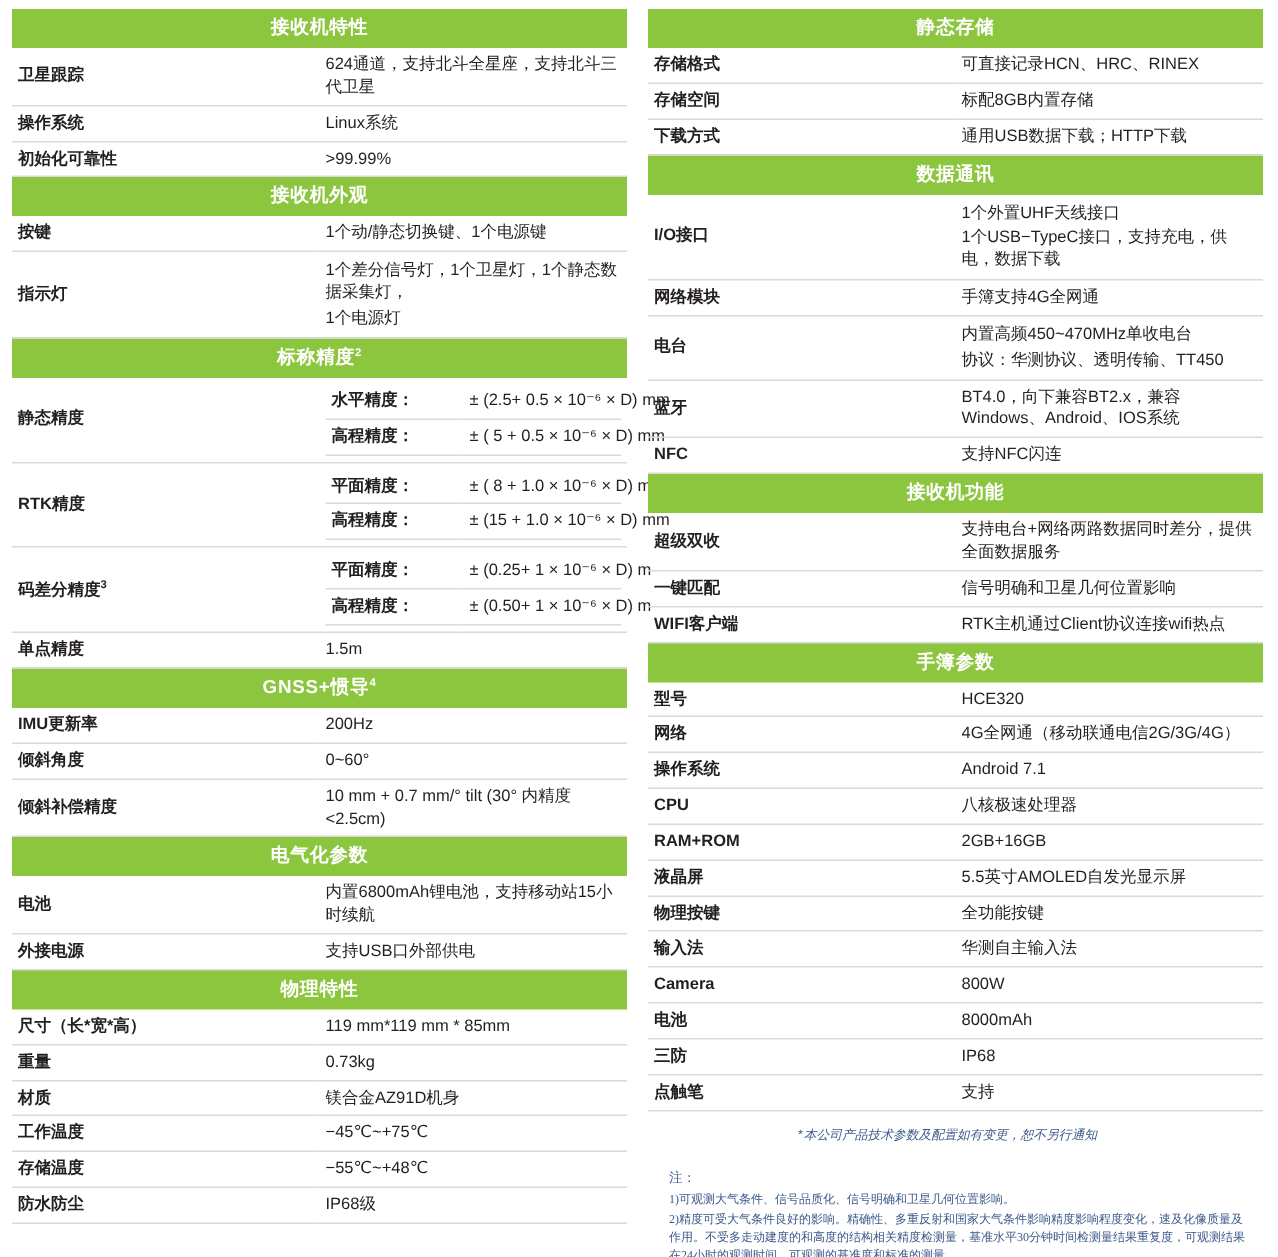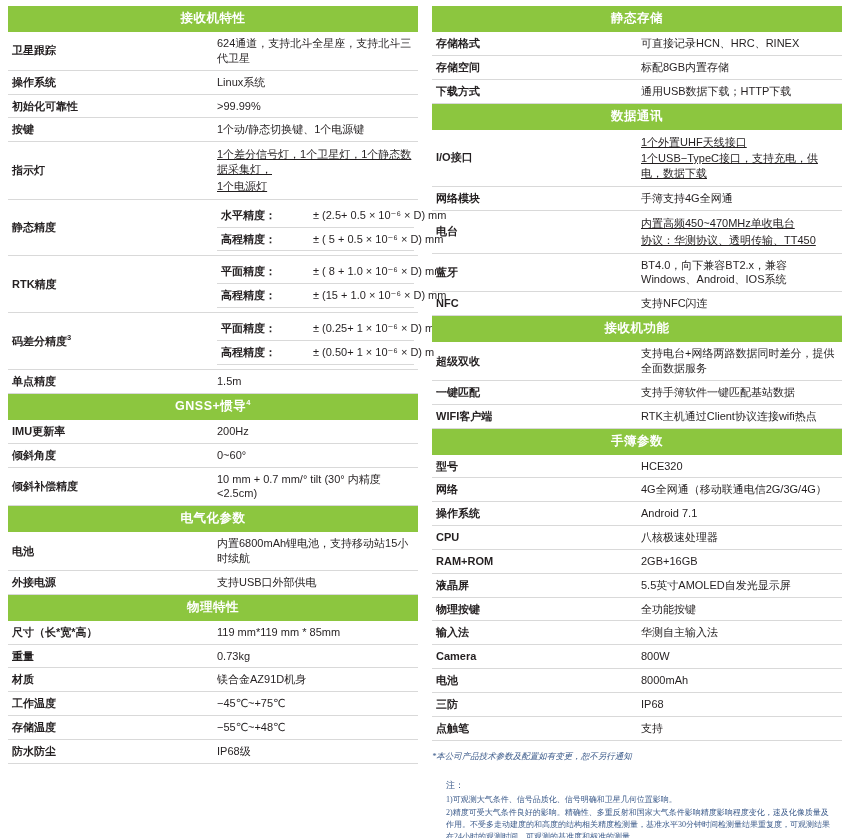--- a/index.html
+++ b/index.html
@@ -37,28 +37,28 @@
     padding-left:3px;
     color:#231f20;
     white-space:nowrap;
   }
   td.v{color:#231f20;padding-left:4px;}
   .sub{font-size:7.5px;vertical-align:super;}
   .inner{width:100%;border-collapse:collapse;table-layout:fixed;}
   .inner td{padding:2px 0;border:0;font-size:11px;line-height:1.3;}
   .inner td.ik{width:84px;font-weight:bold;}
   .nowrapv{white-space:nowrap;}
-  .multi div{padding:1px 0;text-decoration:underline;}
+  .multi div{padding:1px 0;}
   .footnote-right{
     margin:10px 12px 0 0;
-    text-align:left;
+    text-align:center;
     font-size:8.5px;
     color:#3b5a8a;
     font-style:italic;
-    font-family:Liberation Serif, serif;
+    font-family:Liberation Mono, monospace;
   }
   .notes{
     margin:16px 12px 0 14px;
     color:#3b5a8a;
     font-size:8px;
     line-height:1.5;
     font-family:"Liberation Serif",serif;
   }
   .notes .nt{font-size:9px;margin-bottom:2px;}
   .notes p{margin:0 0 1px 0;}
@@ -82,32 +82,38 @@
           </tr>
           <tr class="row">
             <td class="k">操作系统</td>
             <td class="v">Linux系统</td>
           </tr>
           <tr class="row">
             <td class="k">初始化可靠性</td>
             <td class="v">&gt;99.99%</td>
           </tr>
 
+          <tr class="section">
+            <td colspan="2"><span>接收机外观</span></td>
+          </tr>
           <tr class="row">
             <td class="k">按键</td>
             <td class="v">1个动/静态切换键、1个电源键</td>
           </tr>
           <tr class="row">
             <td class="k">指示灯</td>
             <td class="v multi">
               <div>1个差分信号灯，1个卫星灯，1个静态数据采集灯，</div>
               <div>1个电源灯</div>
             </td>
           </tr>
 
+          <tr class="section">
+            <td colspan="2"><span>标称精度</span><span class="sub">2</span></td>
+          </tr>
           <tr class="row">
             <td class="k">静态精度</td>
             <td class="v">
               <table class="inner">
                 <tbody>
                   <tr>
                     <td class="ik">水平精度：</td>
                     <td class="nowrapv">± (2.5+ 0.5 × 10⁻⁶ × D) mm</td>
                   </tr>
                   <tr>
@@ -269,21 +275,21 @@
 
           <tr class="section">
             <td colspan="2"><span>接收机功能</span></td>
           </tr>
           <tr class="row">
             <td class="k">超级双收</td>
             <td class="v">支持电台+网络两路数据同时差分，提供全面数据服务</td>
           </tr>
           <tr class="row">
             <td class="k">一键匹配</td>
-            <td class="v">支持手簿软件一键匹配基站数据</td>
+            <td class="v">信号明确和卫星几何位置影响</td>
           </tr>
           <tr class="row">
             <td class="k">WIFI客户端</td>
             <td class="v">RTK主机通过Client协议连接wifi热点</td>
           </tr>
 
           <tr class="section">
             <td colspan="2"><span>手簿参数</span></td>
           </tr>
           <tr class="row">

